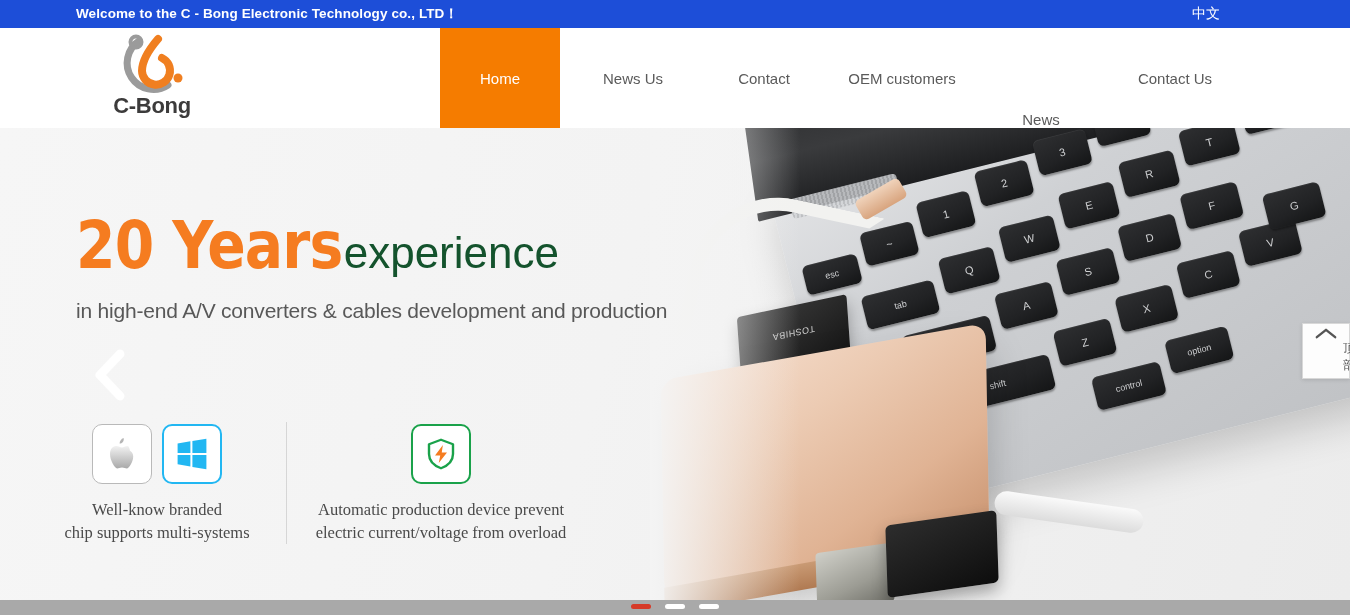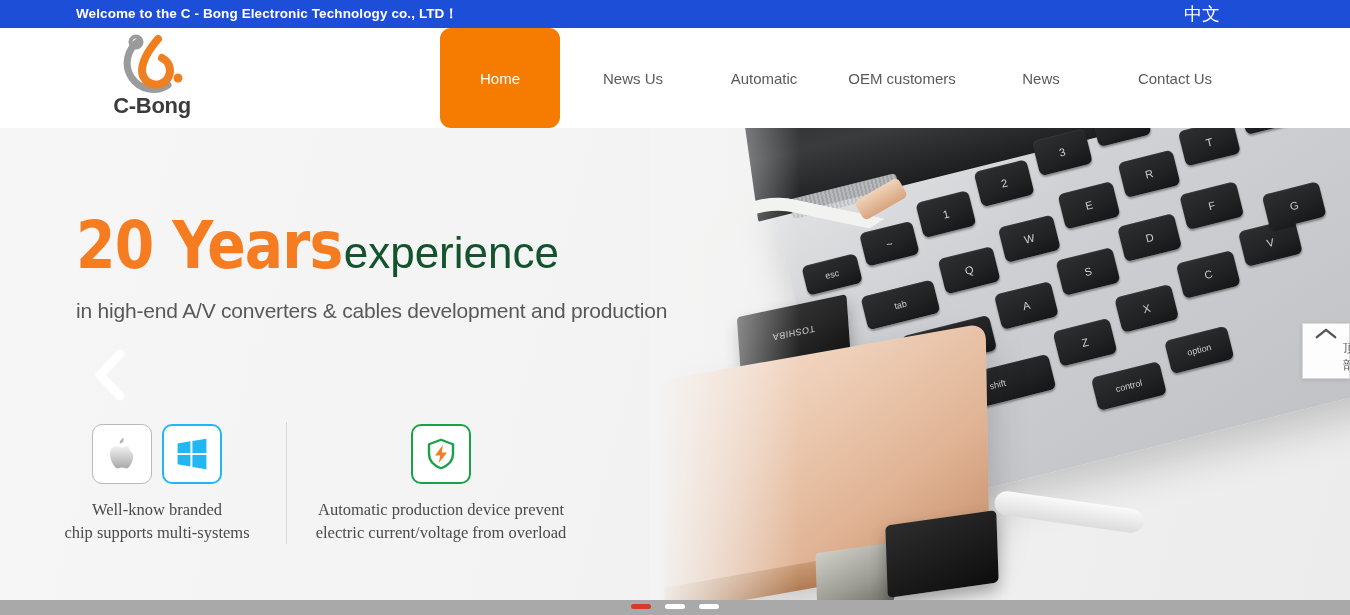--- a/index.html
+++ b/index.html
@@ -20,21 +20,21 @@
   }
   .topbar-welcome {
     position: absolute; left: 76px; top: 50%;
     transform: translateY(-50%);
     color: #ffffff; font-size: 13.5px; font-weight: bold;
     letter-spacing: 0.1px; white-space: nowrap;
   }
   .topbar-lang {
     position: absolute; right: 130px; top: 50%;
     transform: translateY(-50%);
-    color: #ffffff; font-size: 18px; white-space: nowrap;
+    color: #ffffff; font-size: 14px; white-space: nowrap;
     cursor: pointer;
   }
 
   
   .header {
     position: absolute; top: 28px; left: 0;
     width: 1350px; height: 100px;
     background: #ffffff;
   }
   .logo-wrap {
@@ -49,26 +49,26 @@
     font-size: 22px; font-weight: bold; color: #3c3b3b;
     letter-spacing: -0.3px;
   }
 
   .nav { position: absolute; left: 440px; top: 0; height: 100px; display: flex; }
   .nav-item {
     height: 100px; display: flex; align-items: center; justify-content: center;
     font-size: 15px; color: #5a5a5a; cursor: pointer;
     white-space: nowrap;
   }
-  .nav-item.active { background: #f57c00; color: #ffffff; border-radius: 11px; }
+  .nav-item.active { background: #f57c00; color: #ffffff; }
   .nav-i0 { width: 120px; }
   .nav-i1 { width: 146px; }
   .nav-i2 { width: 116px; }
   .nav-i3 { width: 160px; }
-  .nav-i4 { width: 118px; }
+  .nav-i4 { width: 118px; align-items: flex-end; }
   .nav-i5 { width: 150px; }
 
   
   .hero {
     position: absolute; top: 128px; left: 0;
     width: 1350px; height: 472px;
     background: #f4f4f4;
     overflow: hidden;
   }
   .hero-bg-fade {
@@ -272,21 +272,21 @@
     </div>
 
     <nav class="nav">
       <div class="nav-item nav-i0 active">
         <span>Home</span>
       </div>
       <div class="nav-item nav-i1">
         <span>News Us</span>
       </div>
       <div class="nav-item nav-i2">
-        <span>Automatic</span>
+        <span>Contact</span>
       </div>
       <div class="nav-item nav-i3">
         <span>OEM customers</span>
       </div>
       <div class="nav-item nav-i4">
         <span>News</span>
       </div>
       <div class="nav-item nav-i5">
         <span>Contact Us</span>
       </div>

